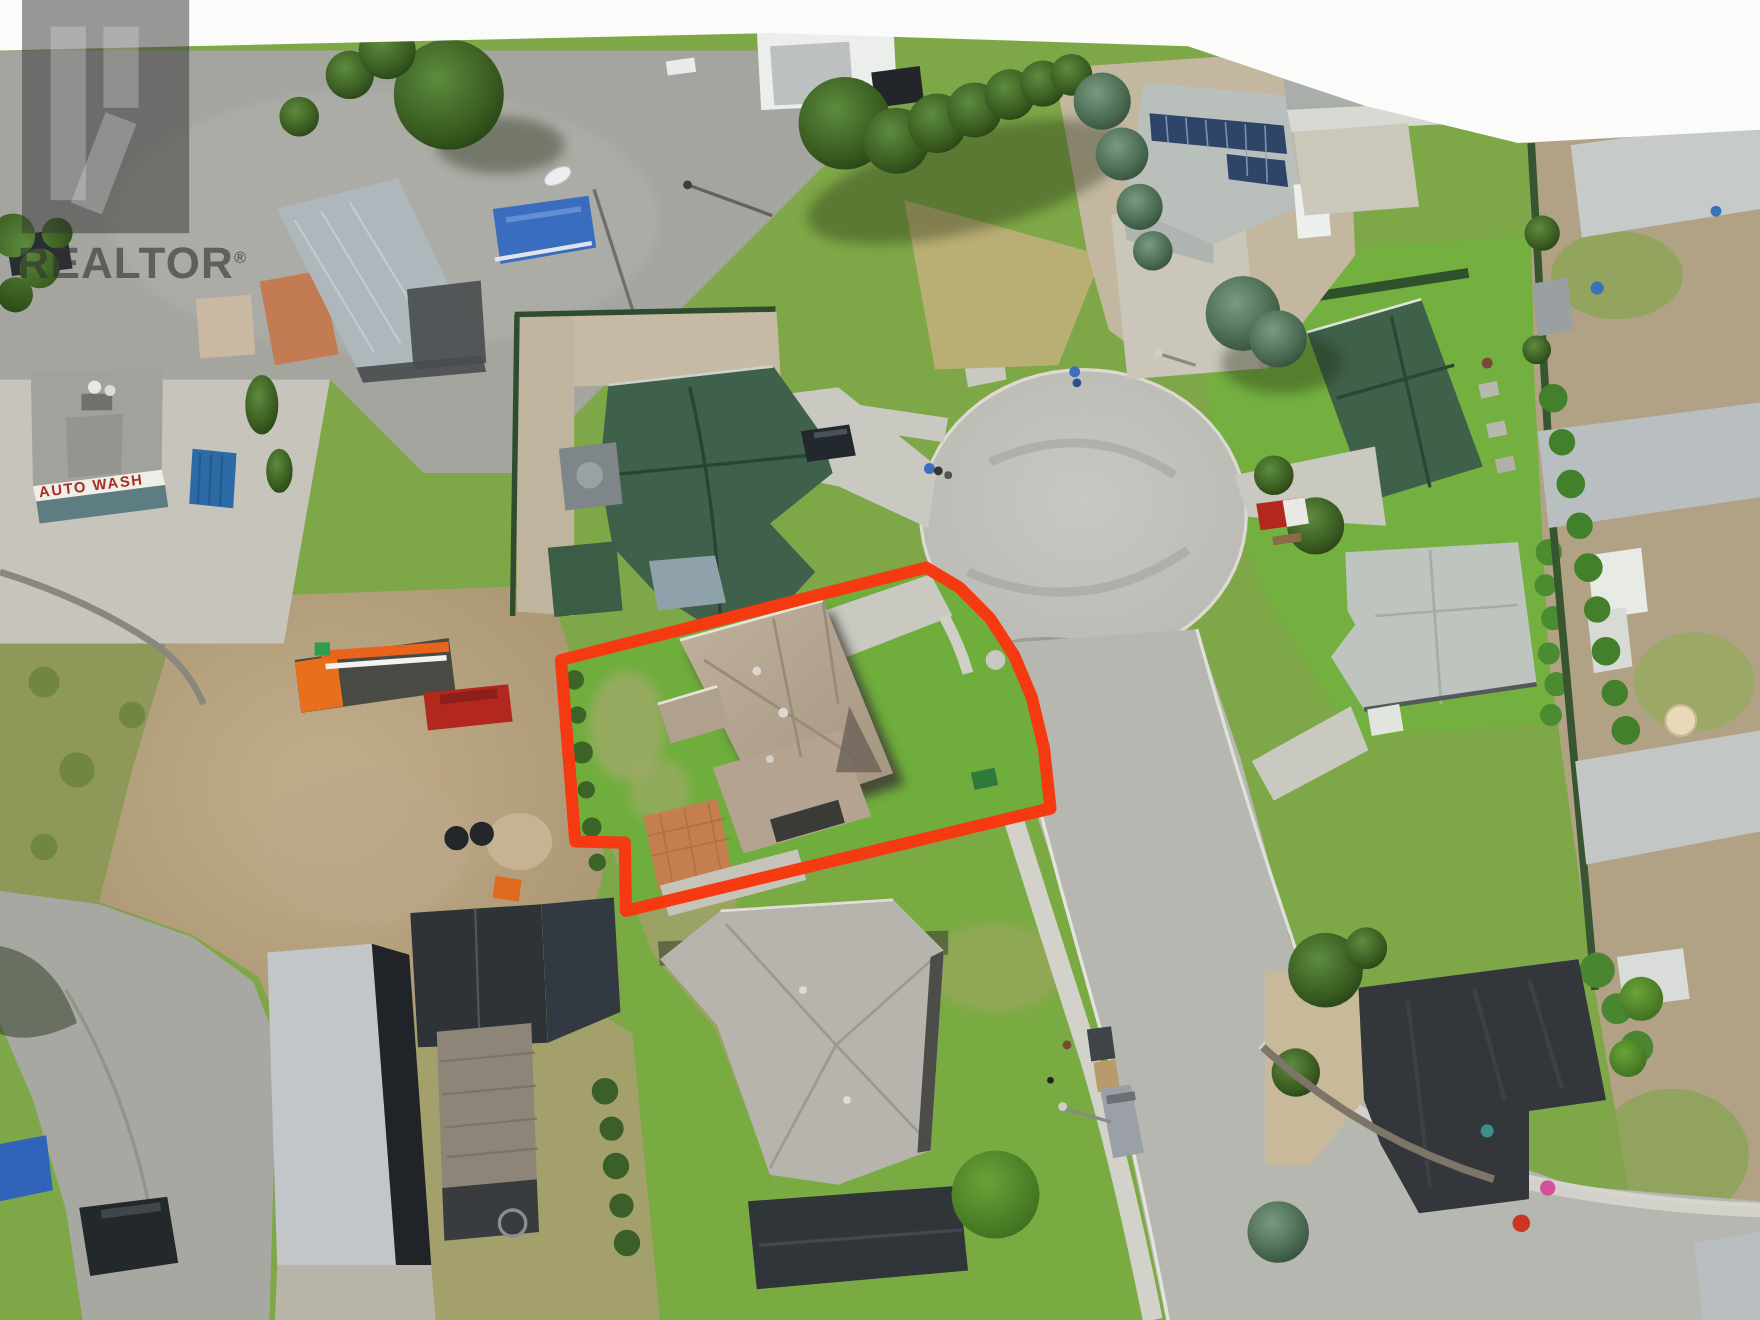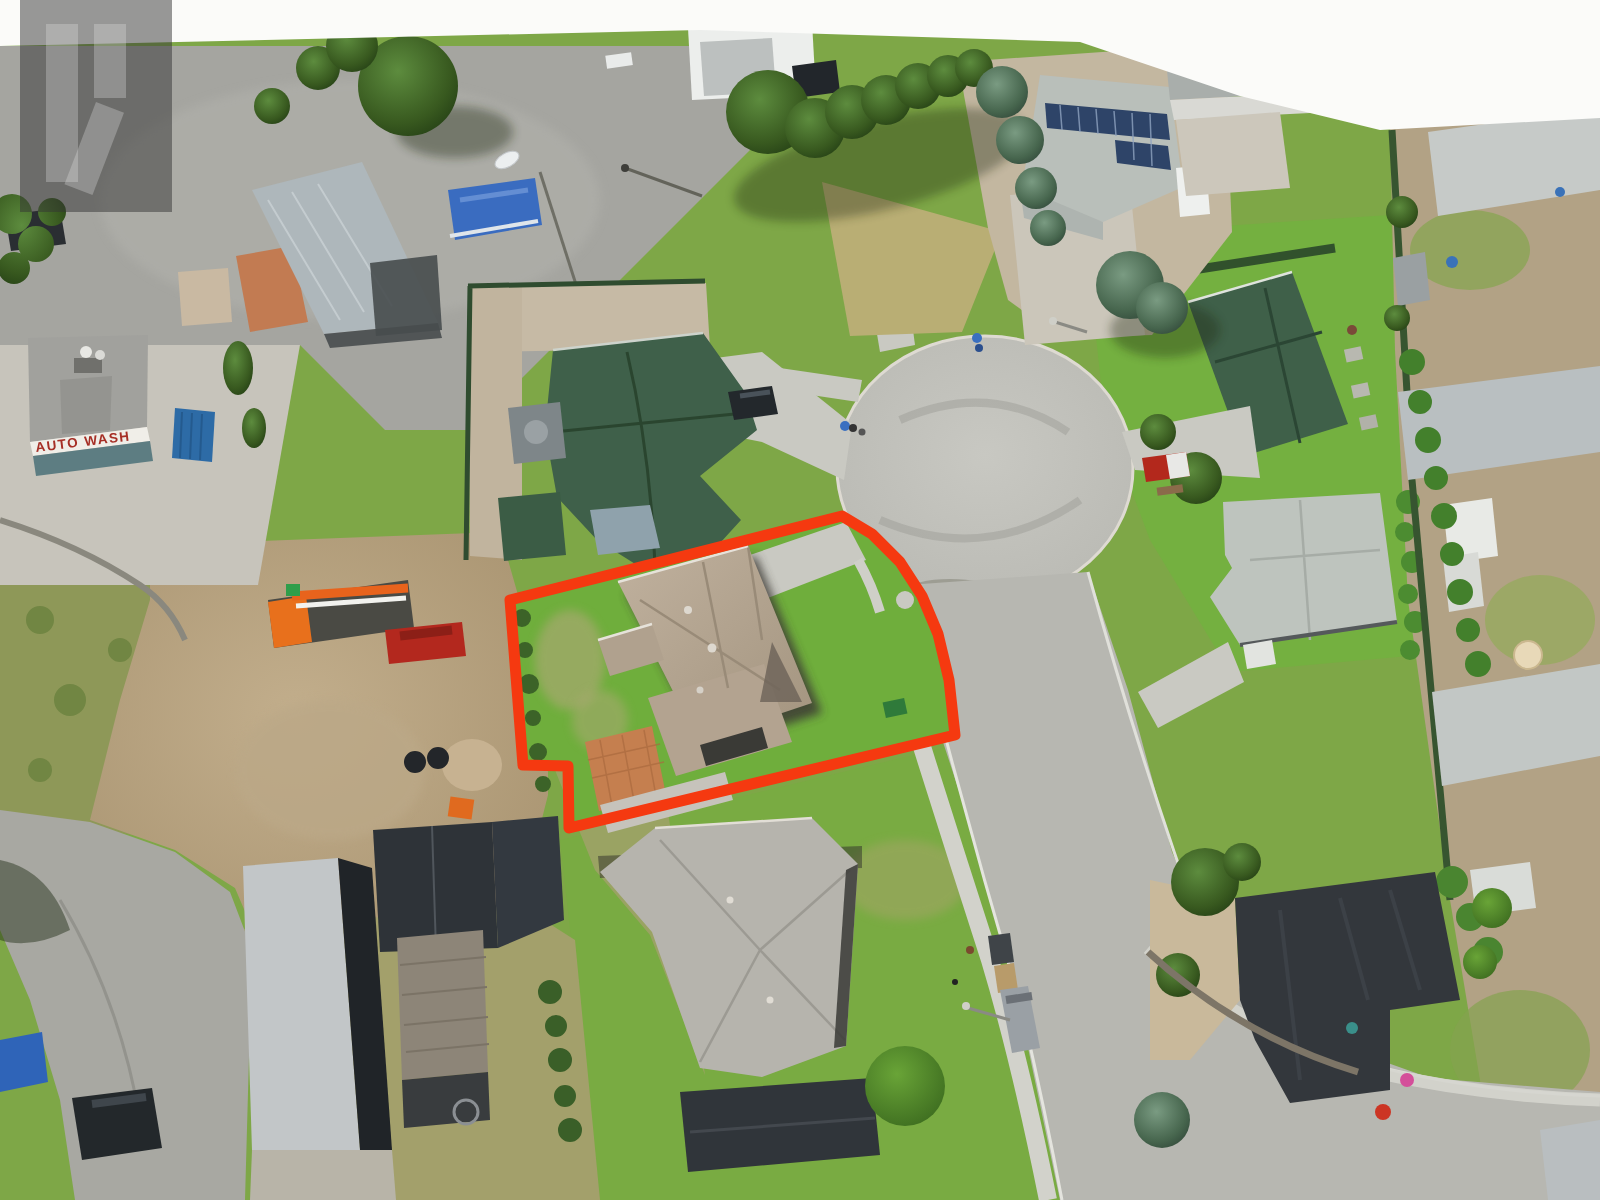--- a/index.html
+++ b/index.html
@@ -367,14 +367,15 @@
     <polygon fill="none" stroke="#f53910" stroke-width="11" stroke-linejoin="round" points="510,600 842,516 872,534 900,562 922,596 938,634 949,680 955,735 569,828 568,766 523,765"></polygon>
   </g>
 </svg>
 
 <div id="watermark">
   <div class="wm-square">
     <div class="wm-bar left"></div>
     <div class="wm-bar top"></div>
     <div class="wm-bar leg"></div>
   </div>
+  <div class="wm-text"><span>REALTOR</span><sup>®</sup></div>
 </div>
 </div>
 
 </body></html>

